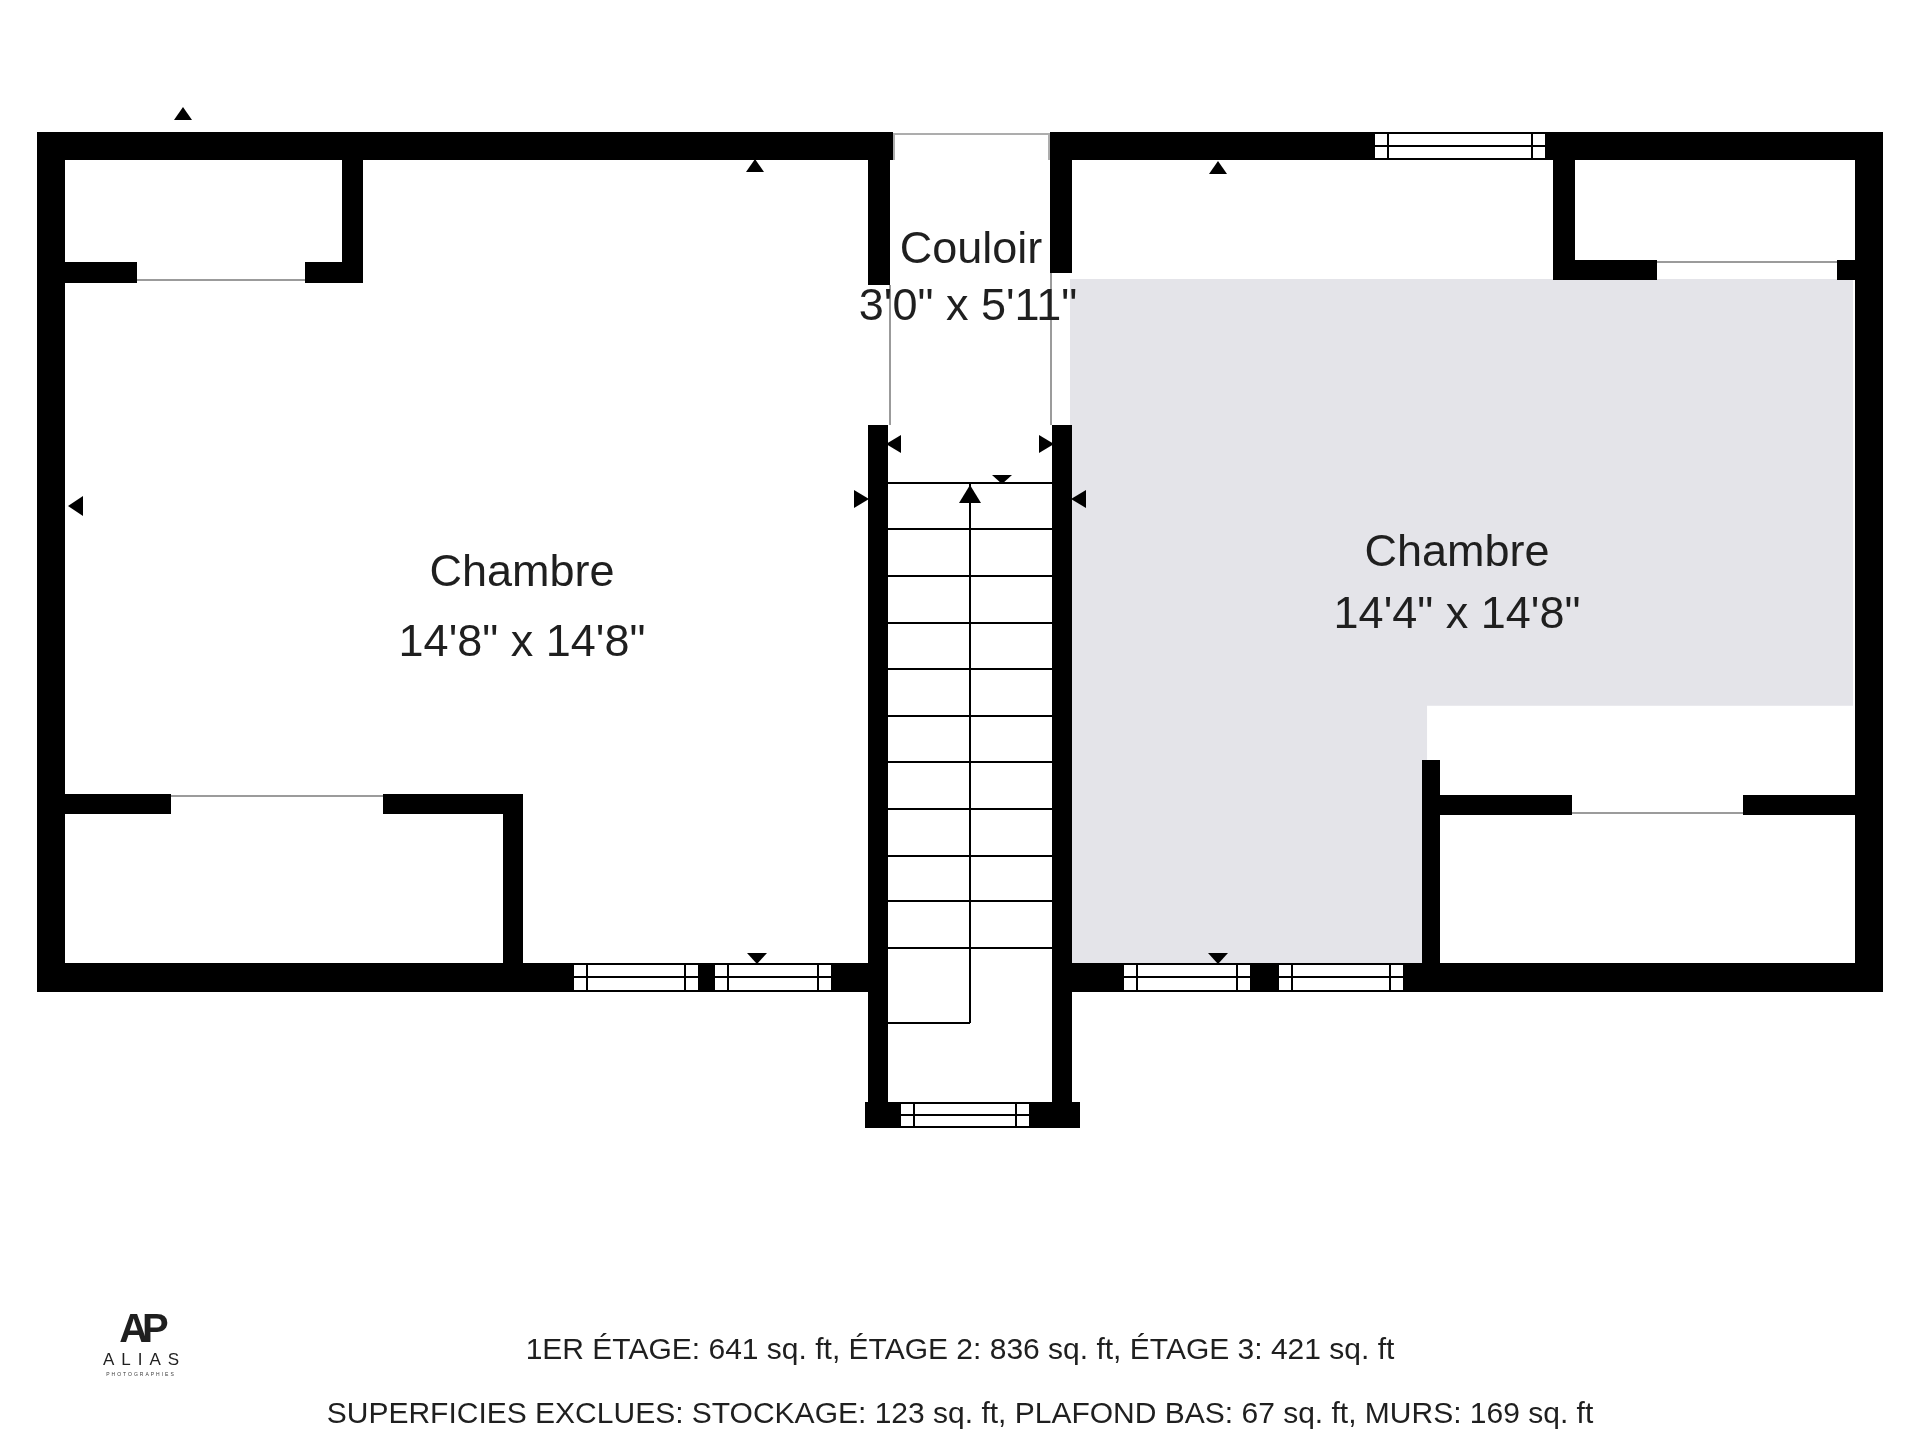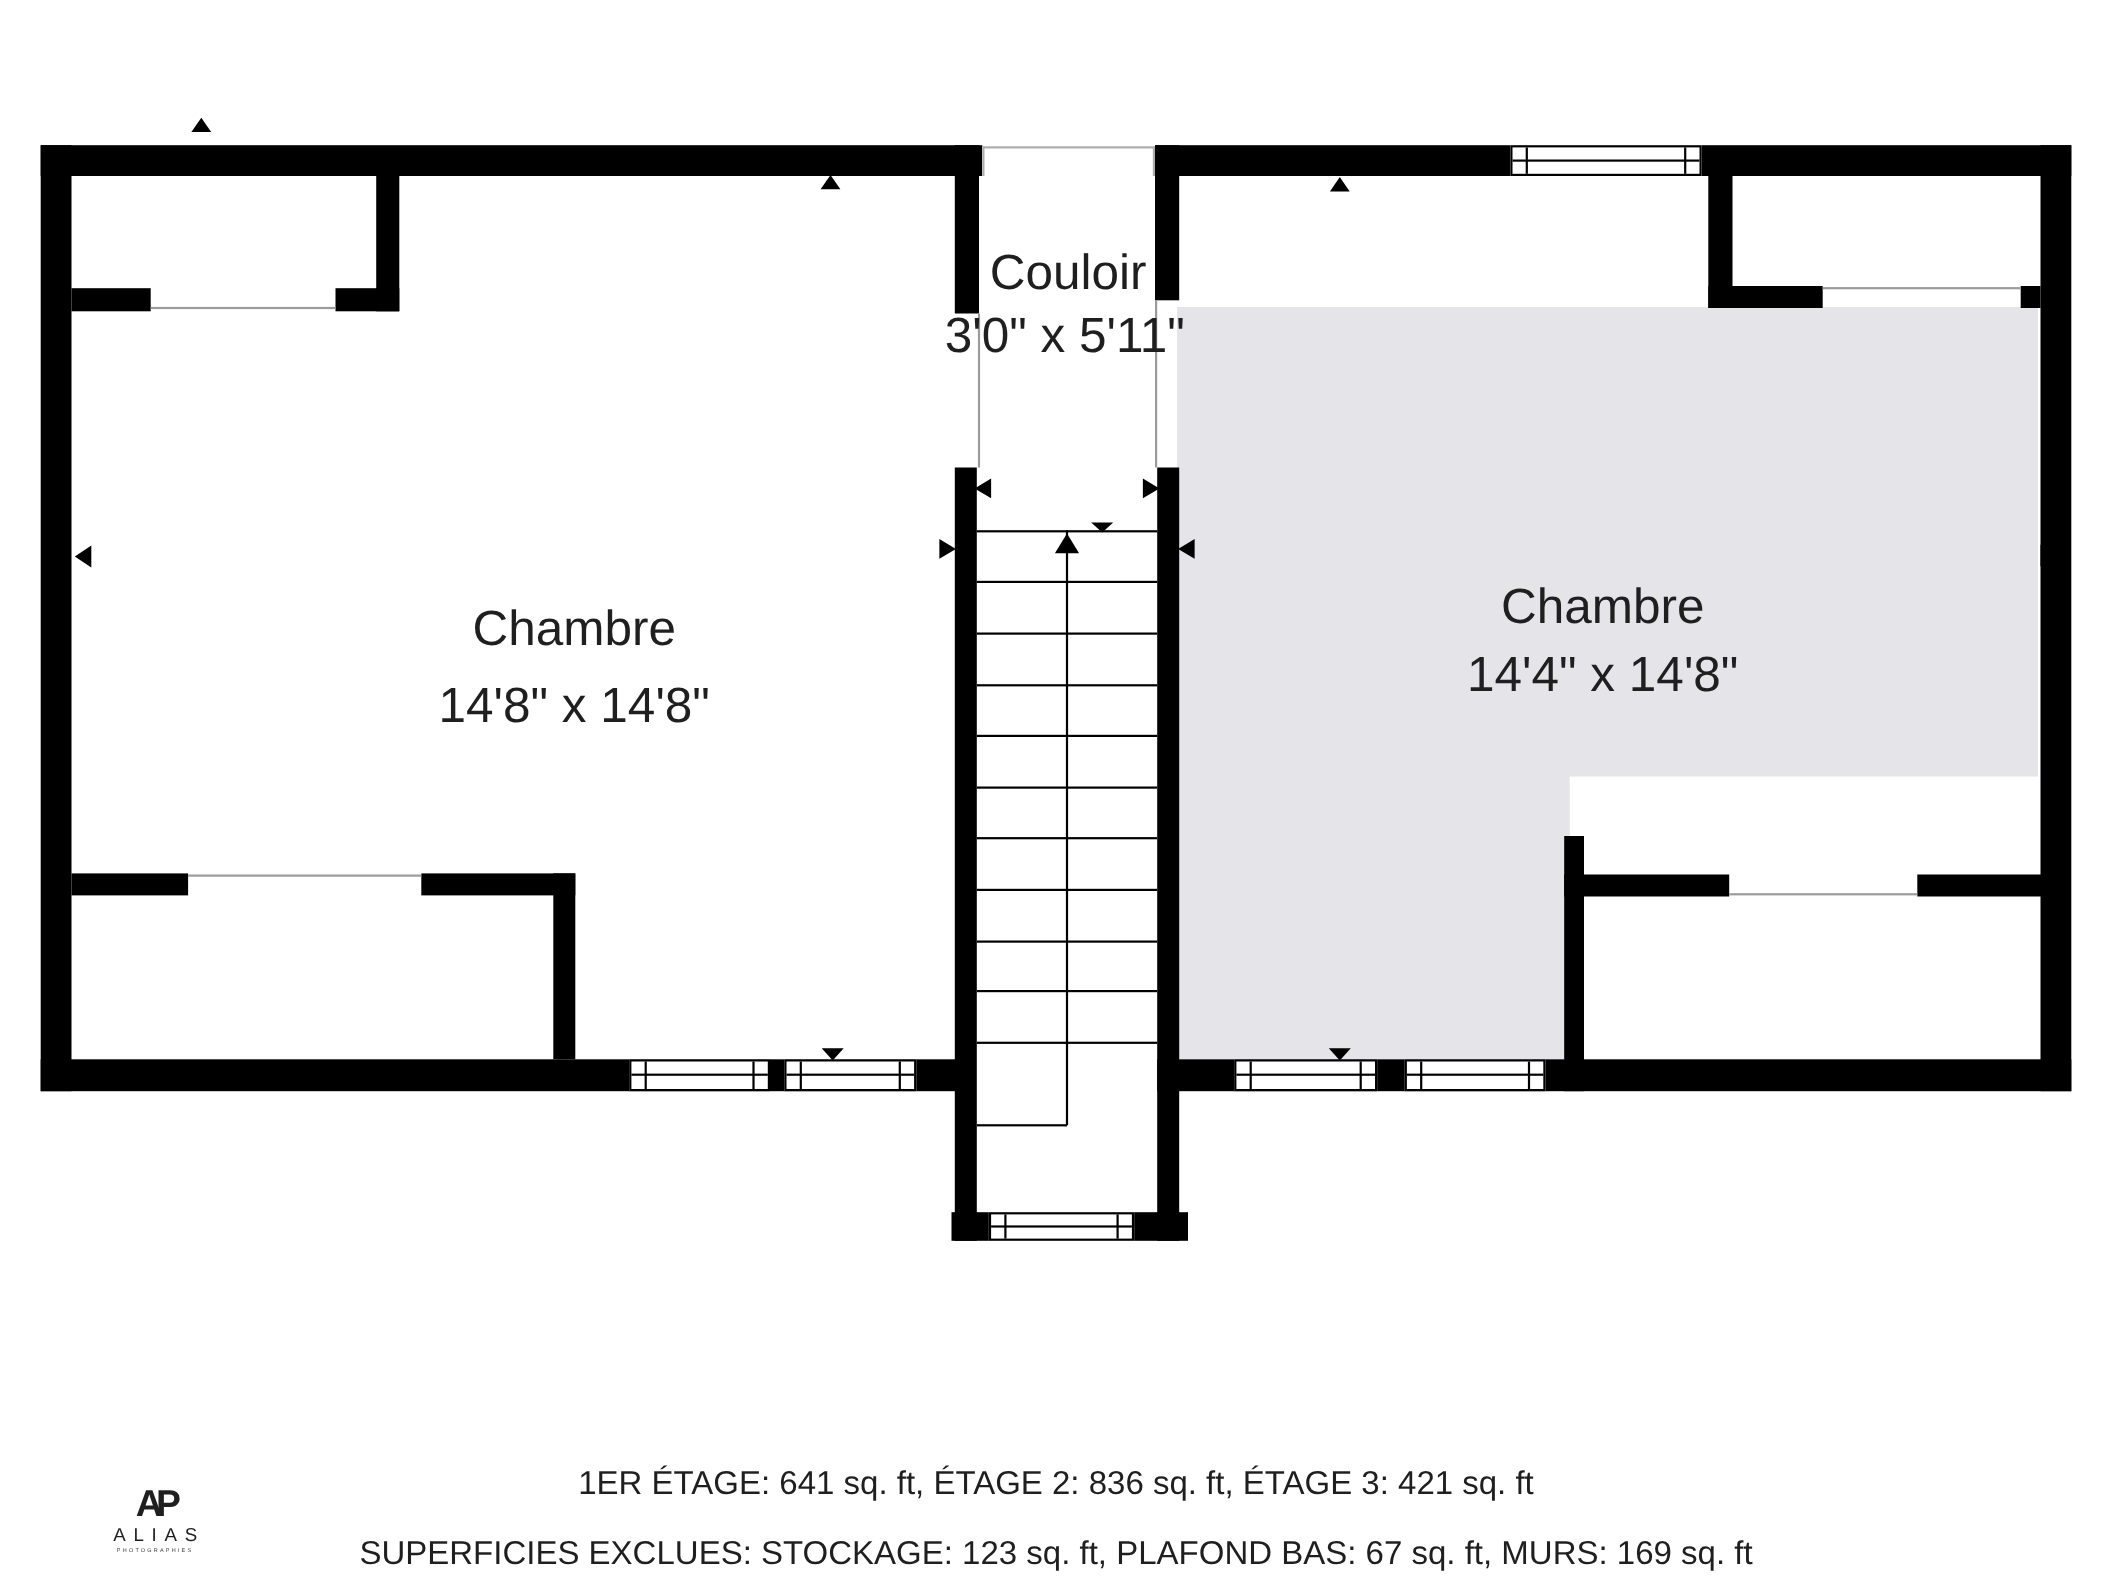--- a/index.html
+++ b/index.html
@@ -24,21 +24,21 @@
   .tri-right-sm{border-top:9px solid transparent;border-bottom:9px solid transparent;border-left:15px solid #000;}
   .room-label{position:absolute;width:520px;text-align:center;transform:translateX(-50%);
               font-size:45px;line-height:1.15;color:#1f1f1f;}
   .opening-box{position:absolute;background:#fff;border-top:2px solid #adadad;
                border-left:2px solid #adadad;border-right:2px solid #adadad;box-sizing:border-box;}
   .footer-line{position:absolute;left:0;width:1920px;text-align:center;}
   .f-bold{font-size:24px;font-weight:bold;}
   .f-reg{font-size:30px;}
   .f-small{font-size:13px;}
   .logo{position:absolute;left:96px;top:1308px;width:90px;text-align:center;}
-  .logo-mono{font-size:34px;font-weight:bold;letter-spacing:-6px;line-height:1;margin-top:42px;}
+  .logo-mono{font-size:40px;font-weight:bold;letter-spacing:-6px;line-height:1;}
   .logo-name{font-size:17px;letter-spacing:7px;margin-top:2px;padding-left:7px;}
   .logo-tag{font-size:5px;letter-spacing:2px;color:#3a3a3a;margin-top:1px;}
 </style>
 </head>
 <body>
 
 <div id="stage">
 
   <div class="gray" style="left:1070px;top:279px;width:783px;height:684px;
               clip-path:polygon(0 0,100% 0,100% 62.4%,45.6% 62.4%,45.6% 100%,0 100%);"></div>

